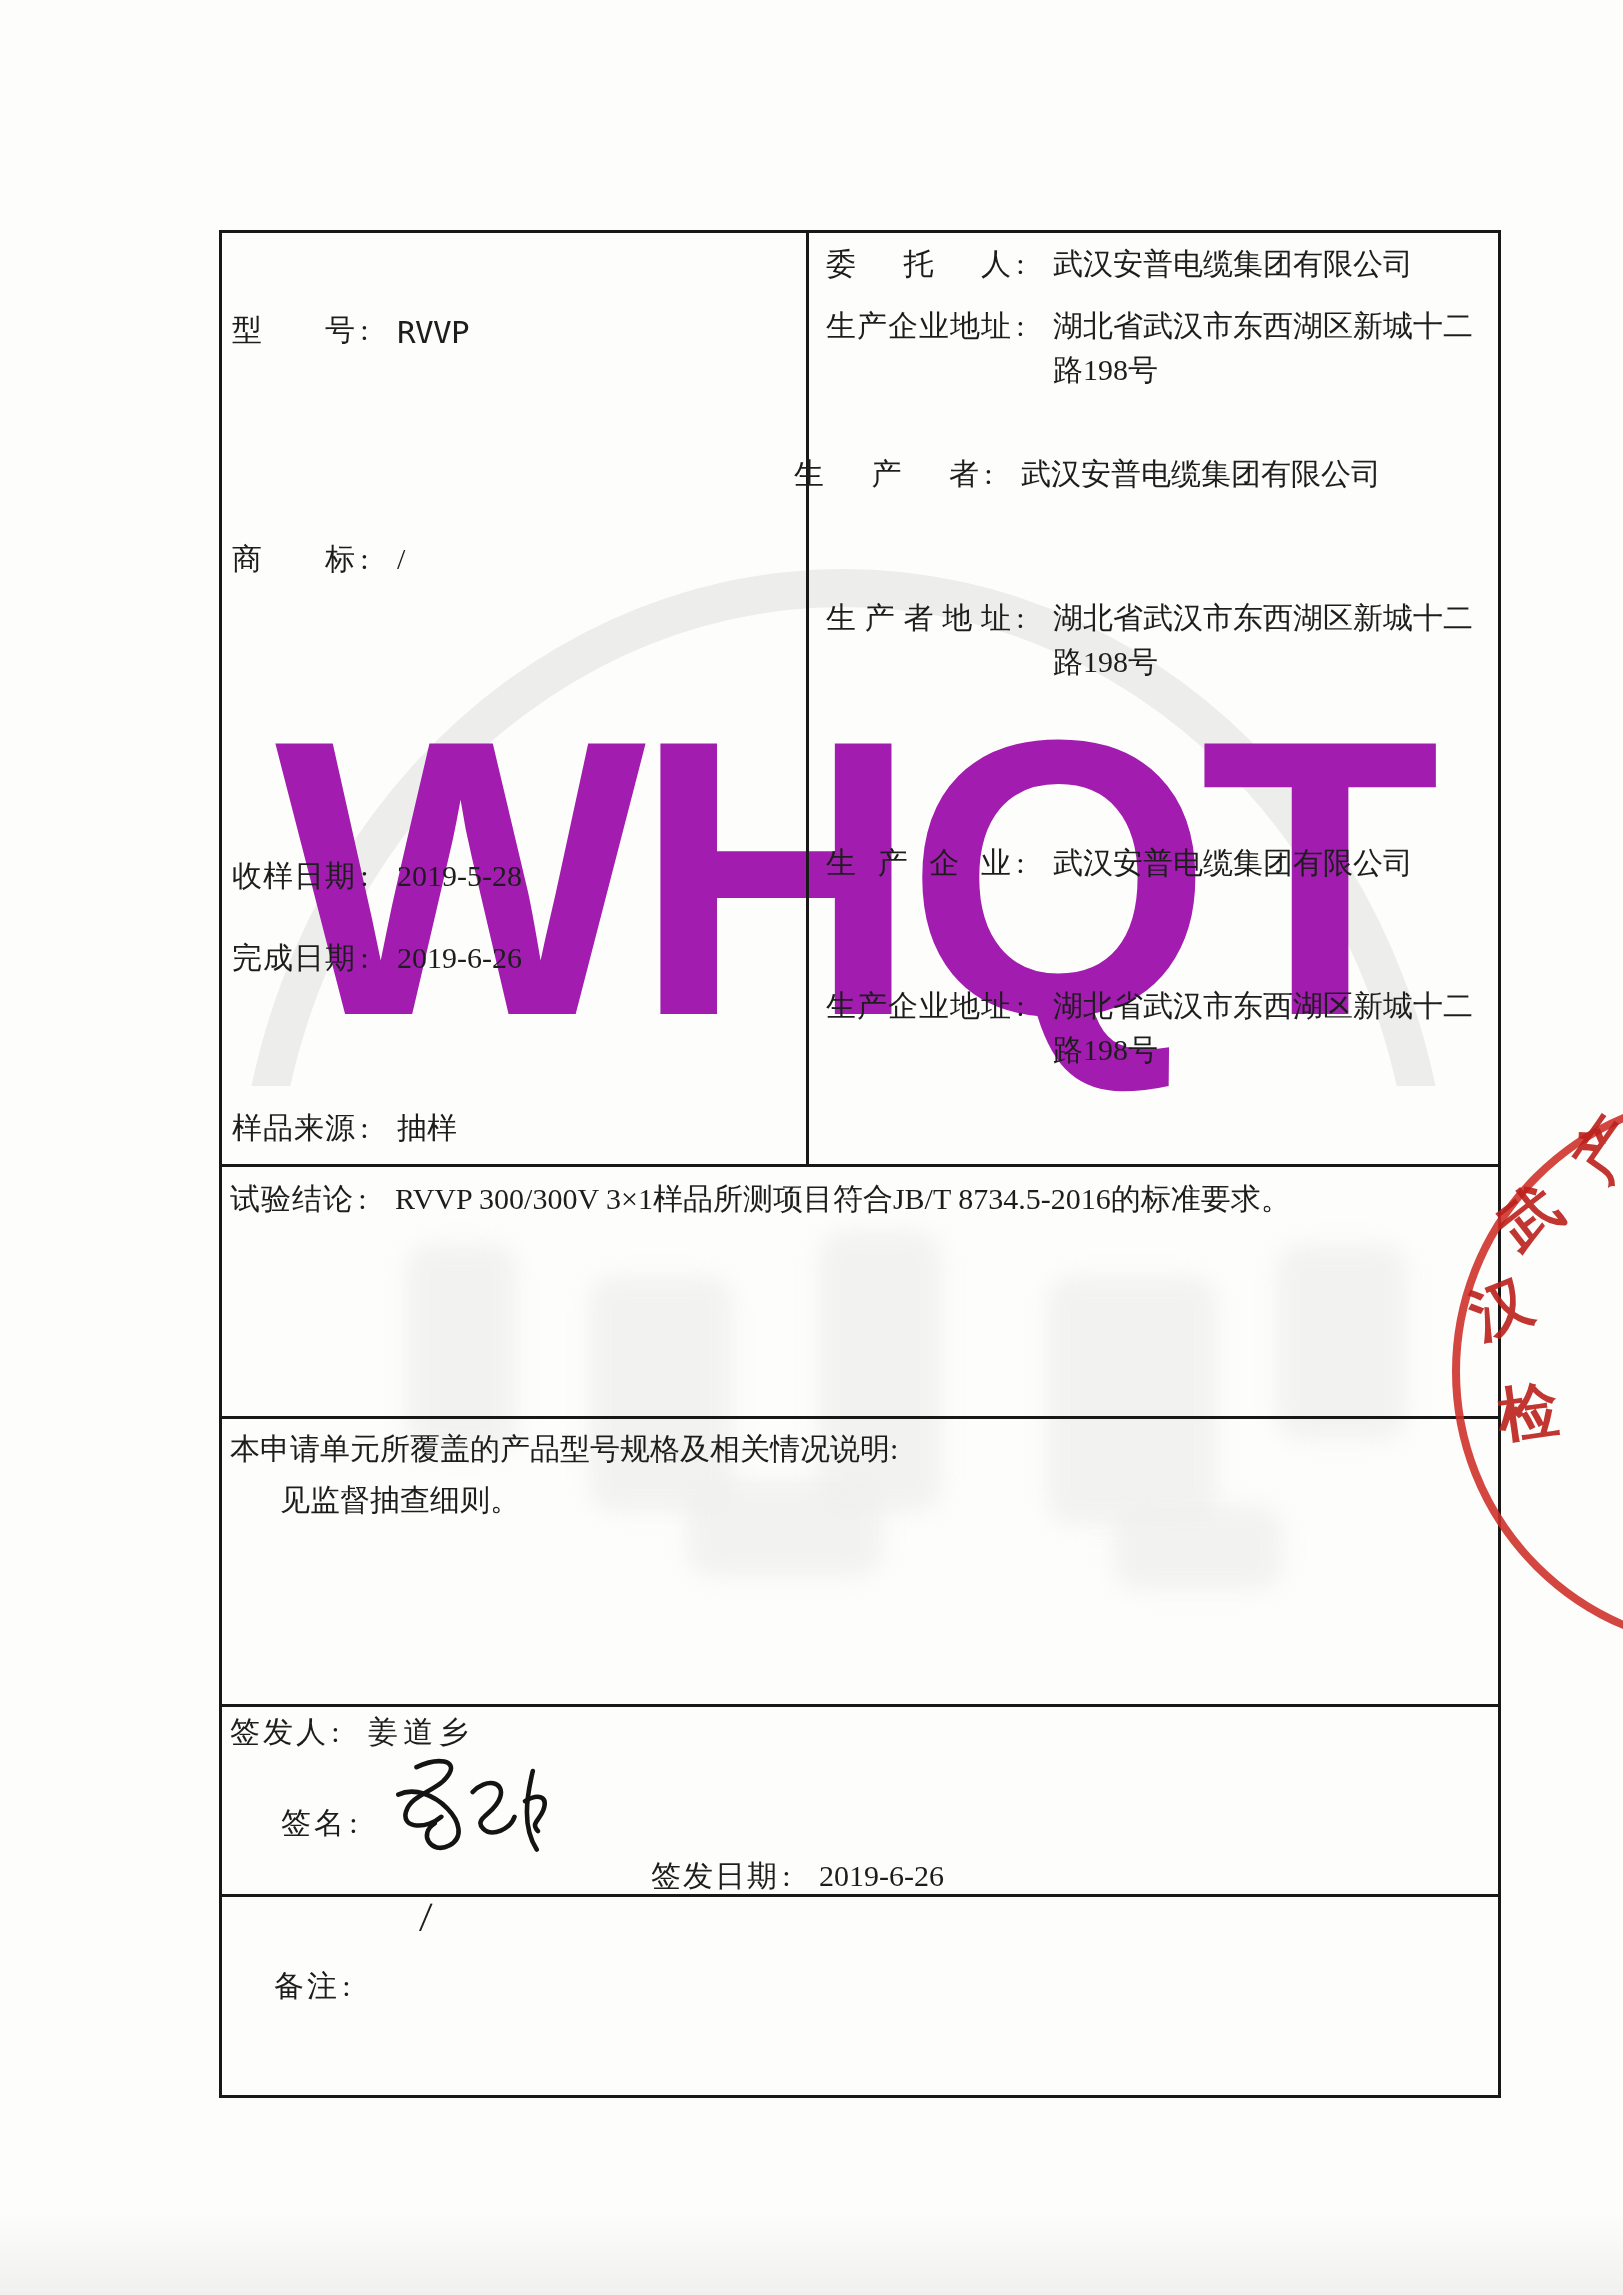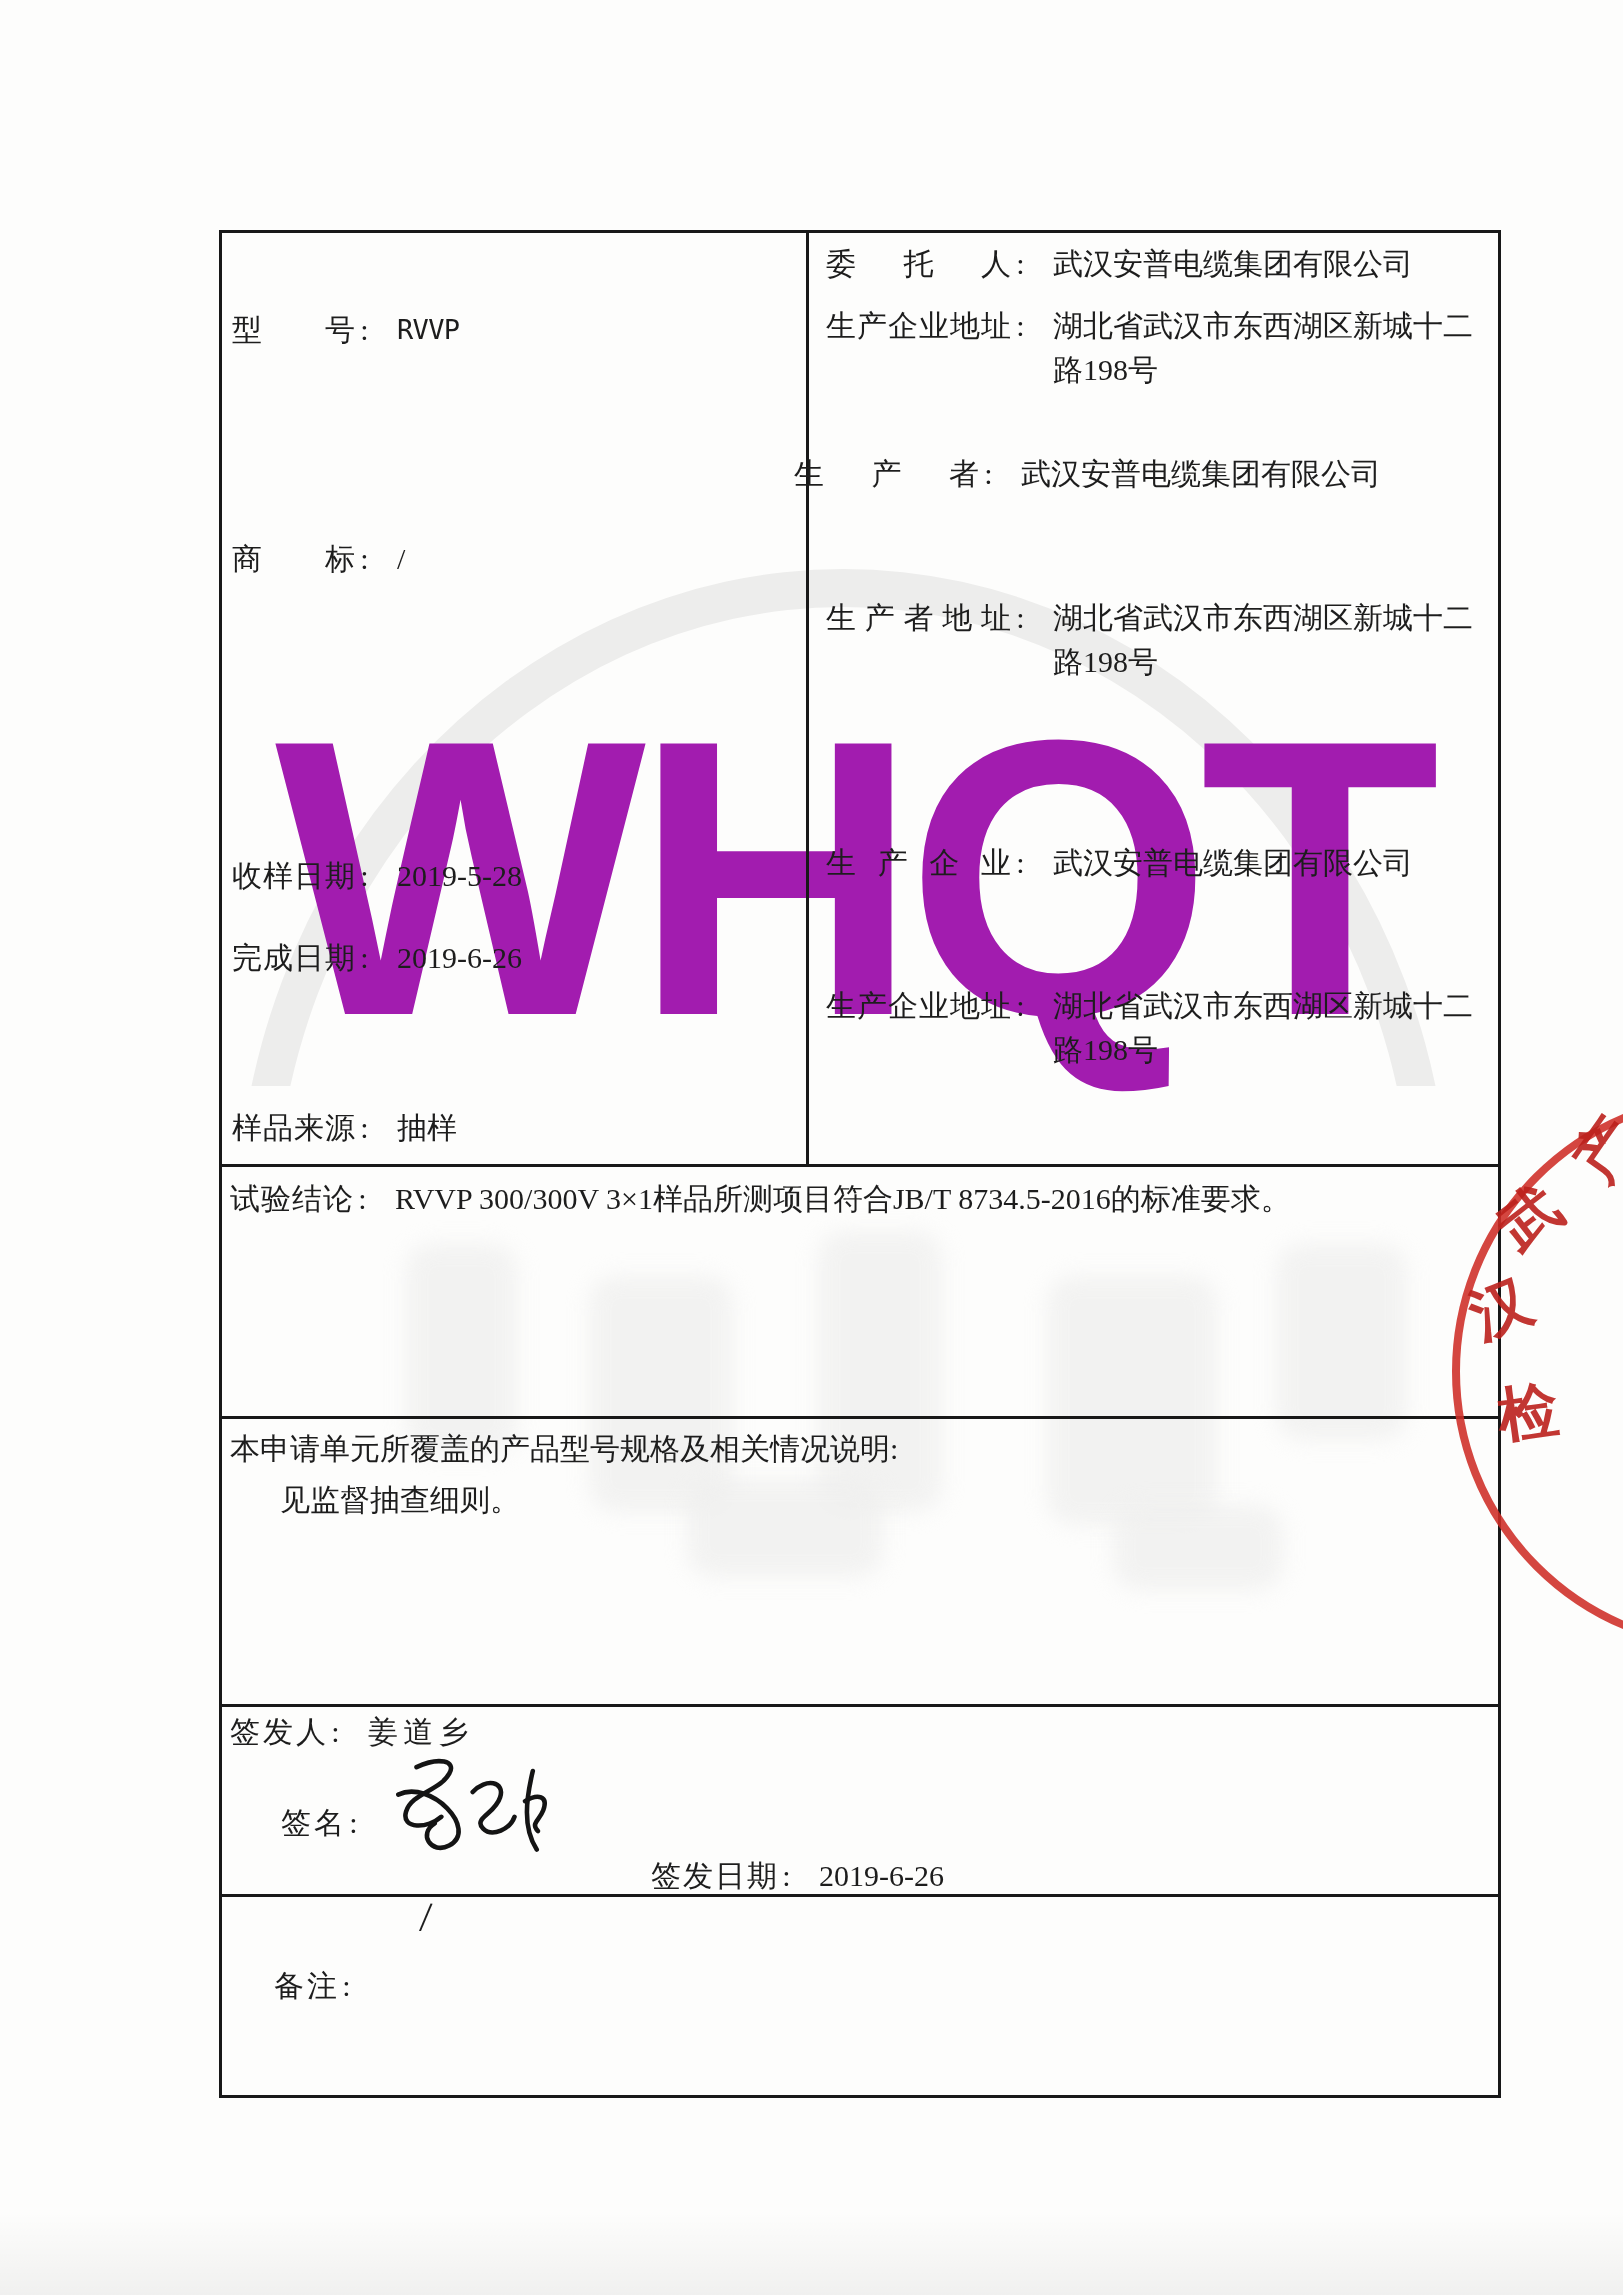--- a/index.html
+++ b/index.html
@@ -24,21 +24,21 @@
   .tbl{position:absolute;left:219px;top:230px;width:1276px;height:1862px;border:3.3px solid #181818;}
   .vline{position:absolute;left:584px;top:0;width:3.3px;height:931px;background:#181818;}
   .hline{position:absolute;left:0;width:100%;height:3.3px;background:#181818;}
   
   .field{position:absolute;font-size:30px;line-height:1.45;white-space:nowrap;}
   .lbl{display:inline-block;text-align:justify;text-align-last:justify;vertical-align:top;}
   .w4{width:123px}.w5r{width:185px}.w3s{width:96px}.w2s{width:63px}.w4d{width:126px}
   .colon{margin-left:5.2px;vertical-align:top;}
   .val{display:inline-block;padding-left:21px;vertical-align:top;white-space:normal;}
   .val.wrapv{width:437px;}
-  .mono{font-family:"DejaVu Sans Mono",monospace;font-size:27px;letter-spacing:-0.7px;padding-top:2px;}
+  .mono{font-family:"DejaVu Sans Mono",monospace;font-size:31px;letter-spacing:-0.7px;padding-top:2px;}
   .datef{font-size:30px;}
   
   .sig{position:absolute;left:376px;top:1754px;}
   .sig path{stroke:#141414;stroke-width:7;fill:none;stroke-linecap:round;stroke-linejoin:round;}
   .slash{position:absolute;left:420px;top:1893px;font-size:42px;transform:rotate(4deg);font-family:"Liberation Serif",serif;}
   
   .stamp-ring{position:absolute;left:1452px;top:1092px;width:543px;height:543px;border:8.5px solid rgba(206,44,38,.88);
     border-radius:50%;pointer-events:none;}
   .stamp-ch{position:absolute;color:rgba(187,32,28,.9);font-size:60px;font-weight:600;pointer-events:none;
     font-family:"Liberation Serif",serif;}

